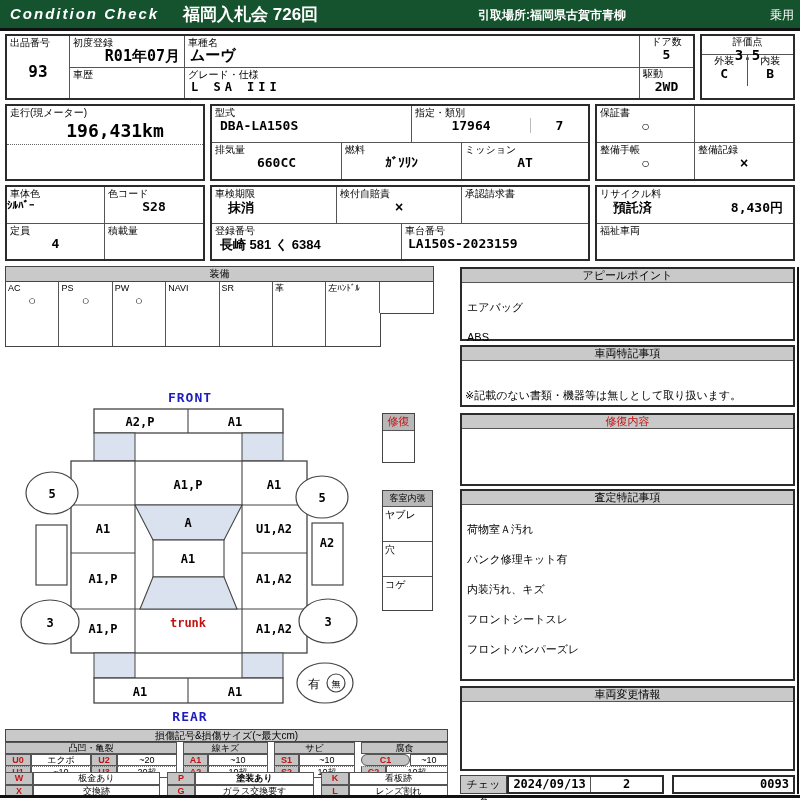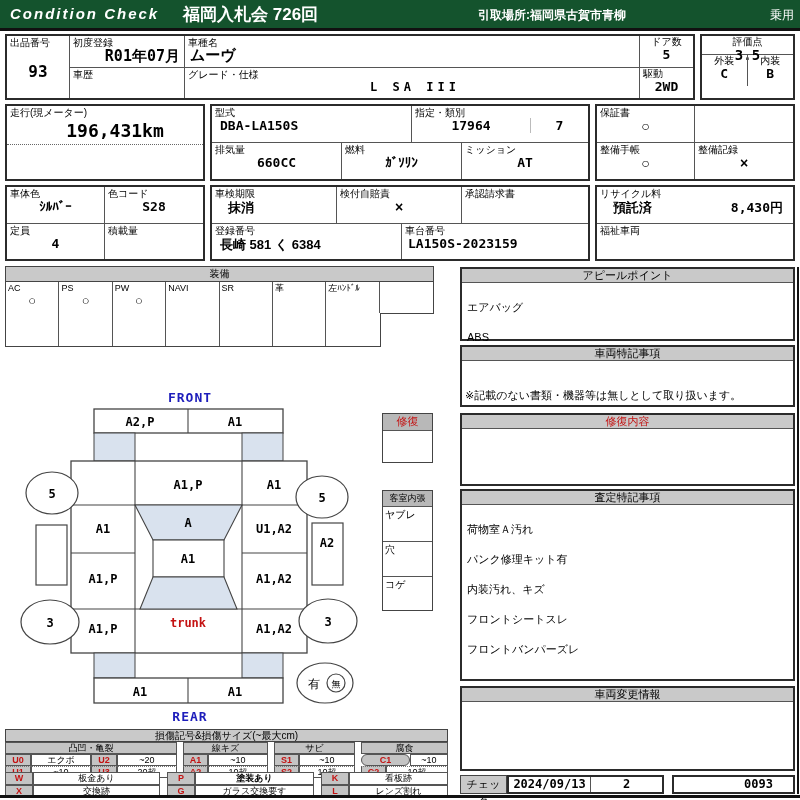--- a/index.html
+++ b/index.html
@@ -58,21 +58,21 @@
         <div class="val"></div>
       </div>
     </div>
     <div class="cell bR" style="left:178px;top:0;width:455px;height:100%;">
       <div class="bB" style="height:32px;box-sizing:border-box;">
         <div class="lbl">車種名</div>
         <div class="jval" style="font-size:15px;padding-left:5px;margin-top:-2px;">ムーヴ</div>
       </div>
       <div>
         <div class="lbl">グレード・仕様</div>
-        <div class="val" style="font-size:12px;padding-left:6px;letter-spacing:4px;text-align:center;">L SA III</div>
+        <div class="val" style="font-size:12px;padding-left:6px;letter-spacing:4px;">L SA III</div>
       </div>
     </div>
     <div class="cell" style="left:633px;top:0;width:53px;height:100%;">
       <div class="bB" style="height:32px;box-sizing:border-box;">
         <div class="lblc">ドア数</div>
         <div class="val" style="text-align:center;font-size:13px;">5</div>
       </div>
       <div>
         <div class="lblc" style="text-align:left;padding-left:3px;">駆動</div>
         <div class="val" style="text-align:center;font-size:13px;">2WD</div>
@@ -150,21 +150,21 @@
         <div class="lbl">整備記録</div>
         <div class="jval" style="font-size:14px;text-align:center;">×</div>
       </div>
     </div>
   </div>
 
   <div class="box" style="left:5px;top:185px;width:200px;height:76px;">
     <div class="bB" style="height:37px;box-sizing:border-box;display:flex;">
       <div class="bR eqcell" style="width:98px;">
         <div class="lbl">車体色</div>
-        <div class="jval" style="font-size:13px;text-align:center;">ｼﾙﾊﾞｰ</div>
+        <div class="jval" style="font-size:11px;text-align:left;">ｼﾙﾊﾞｰ</div>
       </div>
       <div class="eqcell" style="flex:1;">
         <div class="lbl">色コード</div>
         <div class="val" style="font-size:13px;text-align:center;">S28</div>
       </div>
     </div>
     <div style="display:flex;height:35px;">
       <div class="bR eqcell" style="width:98px;">
         <div class="lbl">定員</div>
         <div class="val" style="font-size:13px;text-align:center;">4</div>
@@ -296,21 +296,21 @@
   </div>
 
   <div class="thin" style="left:460px;top:775px;width:47px;height:19px;background:#c9c9c9;">
     <div style="font-size:11px;text-align:center;line-height:17px;">チェック</div>
   </div>
   <div class="box" style="left:507px;top:775px;width:157px;height:19px;display:flex;">
     <div class="val" style="width:81px;border-right:1px solid #555;font-size:12px;text-align:center;line-height:15px;">2024/09/13</div>
     <div class="val" style="flex:1;font-size:12px;text-align:center;line-height:15px;">2</div>
   </div>
   <div class="box" style="left:672px;top:775px;width:123px;height:19px;">
-    <div class="val" style="font-size:12px;text-align:right;padding-right:20px;line-height:15px;">0093</div>
+    <div class="val" style="font-size:12px;text-align:right;padding-right:4px;line-height:15px;">0093</div>
   </div>
 
   <svg class="abs" style="left:5px;top:390px;" width="450" height="340" viewBox="0 0 450 340">
     <text x="185" y="12" text-anchor="middle" font-size="13" font-weight="bold" fill="#1d1dbb" letter-spacing="1">FRONT</text>
 
     <rect x="89" y="19" width="189" height="24" fill="#fff" stroke="#444" stroke-width="1.3"></rect>
     <line x1="183" y1="19" x2="183" y2="43" stroke="#444" stroke-width="1.1"></line>
     <text class="svgcode" x="135" y="36" text-anchor="middle">A2,P</text>
     <text class="svgcode" x="230" y="36" text-anchor="middle">A1</text>
 
@@ -364,21 +364,21 @@
     <text class="svgcode" x="45" y="237" text-anchor="middle">3</text>
     <ellipse cx="323" cy="231" rx="29" ry="22" fill="#fff" stroke="#444" stroke-width="1.2"></ellipse>
     <text class="svgcode" x="323" y="236" text-anchor="middle">3</text>
 
     <ellipse cx="320" cy="293" rx="28" ry="20" fill="#fff" stroke="#444" stroke-width="1.2"></ellipse>
     <text x="309" y="298" text-anchor="middle" font-size="12" fill="#000">有</text>
     <circle cx="331" cy="293" r="9" fill="none" stroke="#444" stroke-width="1.2"></circle>
     <text x="331" y="297" text-anchor="middle" font-size="9" fill="#000">無</text>
   </svg>
 
-  <div class="thin" style="left:382px;top:413px;width:51px;height:50px;">
+  <div class="thin" style="left:382px;top:413px;width:33px;height:50px;">
     <div class="bar red" style="height:16px;font-size:11px;line-height:15px;background:#b8b8b8;">修復</div>
   </div>
 
   <div class="thin" style="left:382px;top:490px;width:51px;height:121px;">
     <div class="bar" style="height:15px;font-size:9px;line-height:14px;background:#b8b8b8;">客室内張</div>
     <div class="bB" style="height:35px;box-sizing:border-box;">
       <div style="font-size:10px;padding:1px 2px;">ヤブレ</div>
     </div>
     <div class="bB" style="height:35px;box-sizing:border-box;">
       <div style="font-size:10px;padding:1px 2px;">穴</div>

